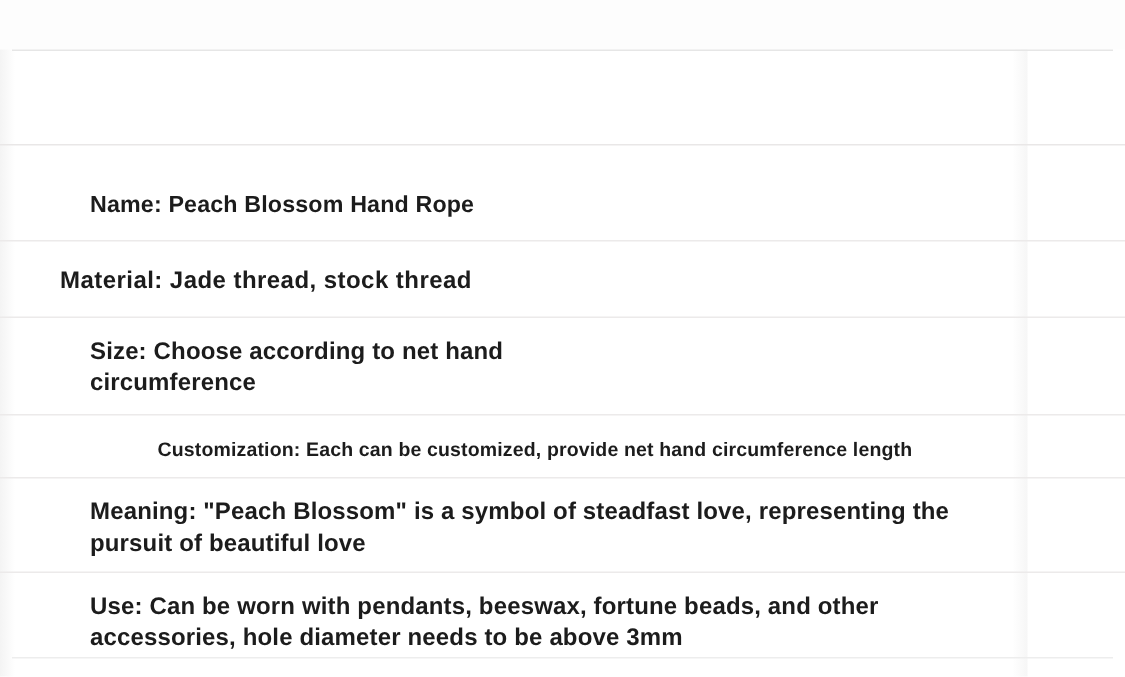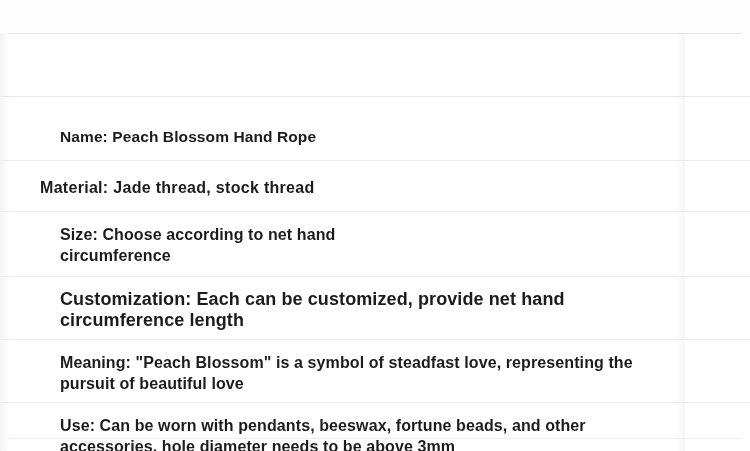--- a/index.html
+++ b/index.html
@@ -91,23 +91,24 @@
   .row-size .spec-text {
     font-size: 16px;
     line-height: 21px;
     max-width: 330px;
   }
   .row-custom {
     padding-top: 12px;
     padding-bottom: 8px;
   }
   .row-custom .spec-text {
-    font-size: 18px;
+    font-size: 13px;
     line-height: 21px;
     max-width: 520px;
+    margin-left: 45px;
   }
   .row-meaning {
     padding-top: 12px;
     padding-bottom: 8px;
   }
   .row-meaning .spec-text {
     font-size: 16px;
     line-height: 21px;
     max-width: 600px;
   }

